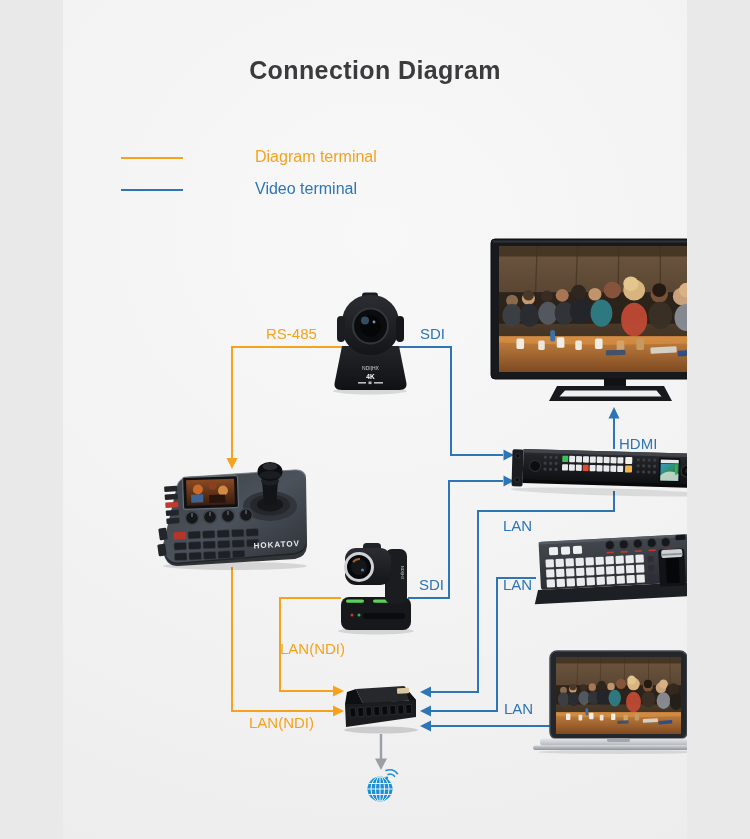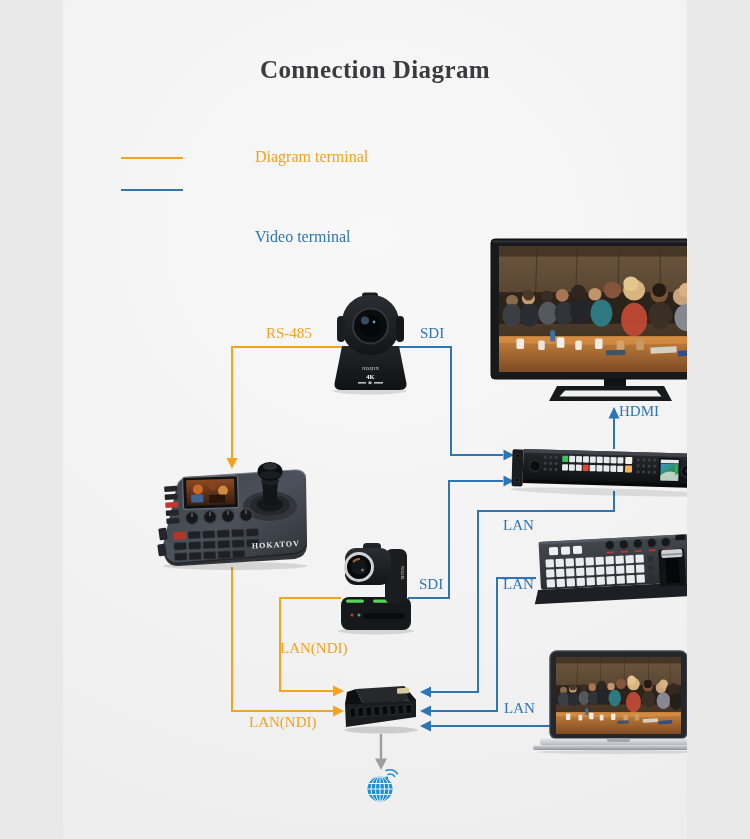--- a/index.html
+++ b/index.html
@@ -1,40 +1,40 @@
 <!DOCTYPE html>
 <html><head>
 <meta charset="utf-8">
 <style>
   html,body{margin:0;padding:0;background:#e9e9ea;}
   #stage{
     position:relative;width:624px;height:839px;margin:0 auto;
     background:radial-gradient(ellipse 130% 90% at 50% 28%, #f8f8f8 0%, #f2f2f2 55%, #ebebec 100%);
-    font-family:Liberation Serif, serif;
+    font-family:Liberation Sans, sans-serif;
     overflow:hidden;
   }
   #page-title{
     position:absolute;left:0;right:0;top:56px;text-align:center;
     font-size:25px;font-weight:600;letter-spacing:.4px;color:#3b3b3d;
   }
   .legend-row{position:absolute;left:58px;height:20px;}
   .legend-line{position:absolute;left:0;top:9px;width:62px;height:2px;}
   .legend-label{position:absolute;left:134px;top:0;font-size:16px;white-space:nowrap;}
   #legend-control{top:148px;}
   #legend-video{top:180px;}
   #legend-control .legend-line{background:#F5A21D;}
   #legend-video .legend-line{background:#2E75B6;}
   #legend-control .legend-label{color:#F5A21D;}
-  #legend-video .legend-label{color:#2E75B6;margin-top:48px;}
+  #legend-video .legend-label{color:#2E75B6;}
   .lbl{position:absolute;font-size:15px;line-height:1;white-space:nowrap;}
   .lbl.orange{color:#F5A21D;}
   .lbl.blue{color:#2E75B6;}
   #lbl-rs485{left:203px;top:326px;text-align:right;}
   #lbl-sdi-cam1{left:357px;top:326px;}
-  #lbl-hdmi{left:556px;top:404px;}
+  #lbl-hdmi{left:556px;top:436px;}
   #lbl-lan-switcher{left:440px;top:518px;}
   #lbl-sdi-cam2{left:356px;top:577px;}
   #lbl-lan-panel{left:440px;top:577px;}
   #lbl-lan-ndi-cam2{left:217px;top:641px;}
   #lbl-lan-ndi-controller{left:186px;top:715px;}
   #lbl-lan-laptop{left:441px;top:701px;}
   svg{position:absolute;left:0;top:0;}
 </style>
 </head>
 <body>

